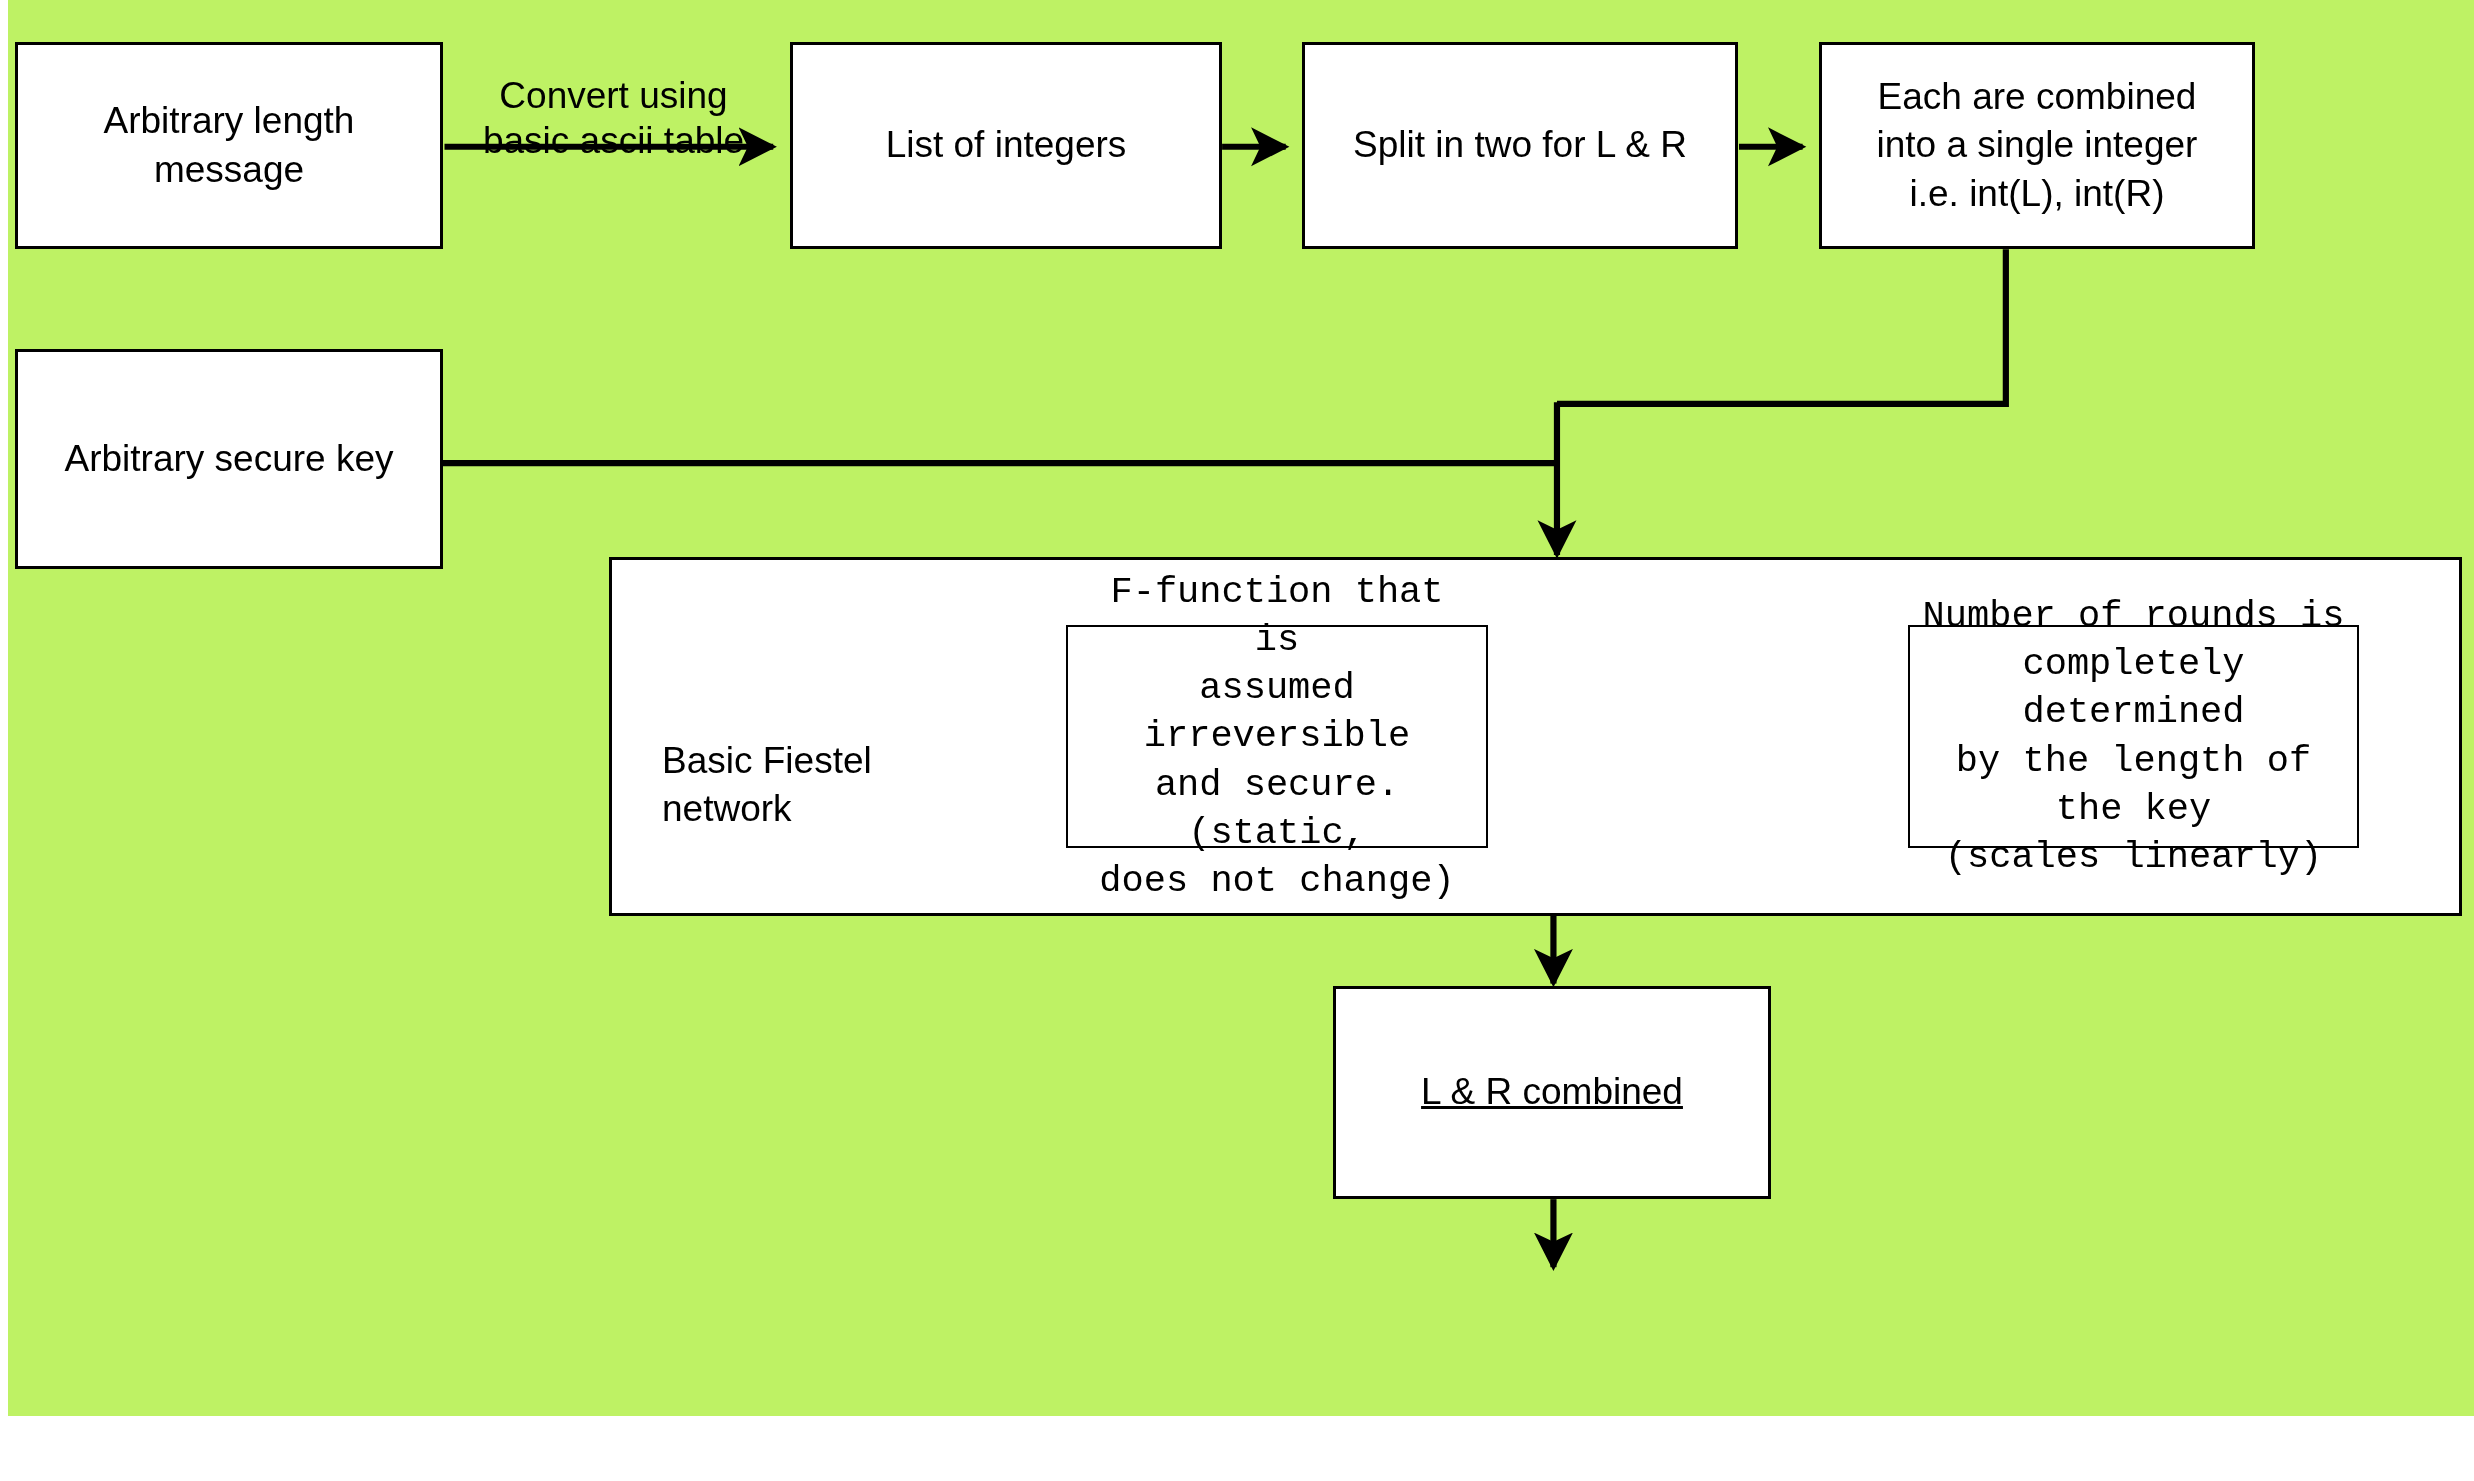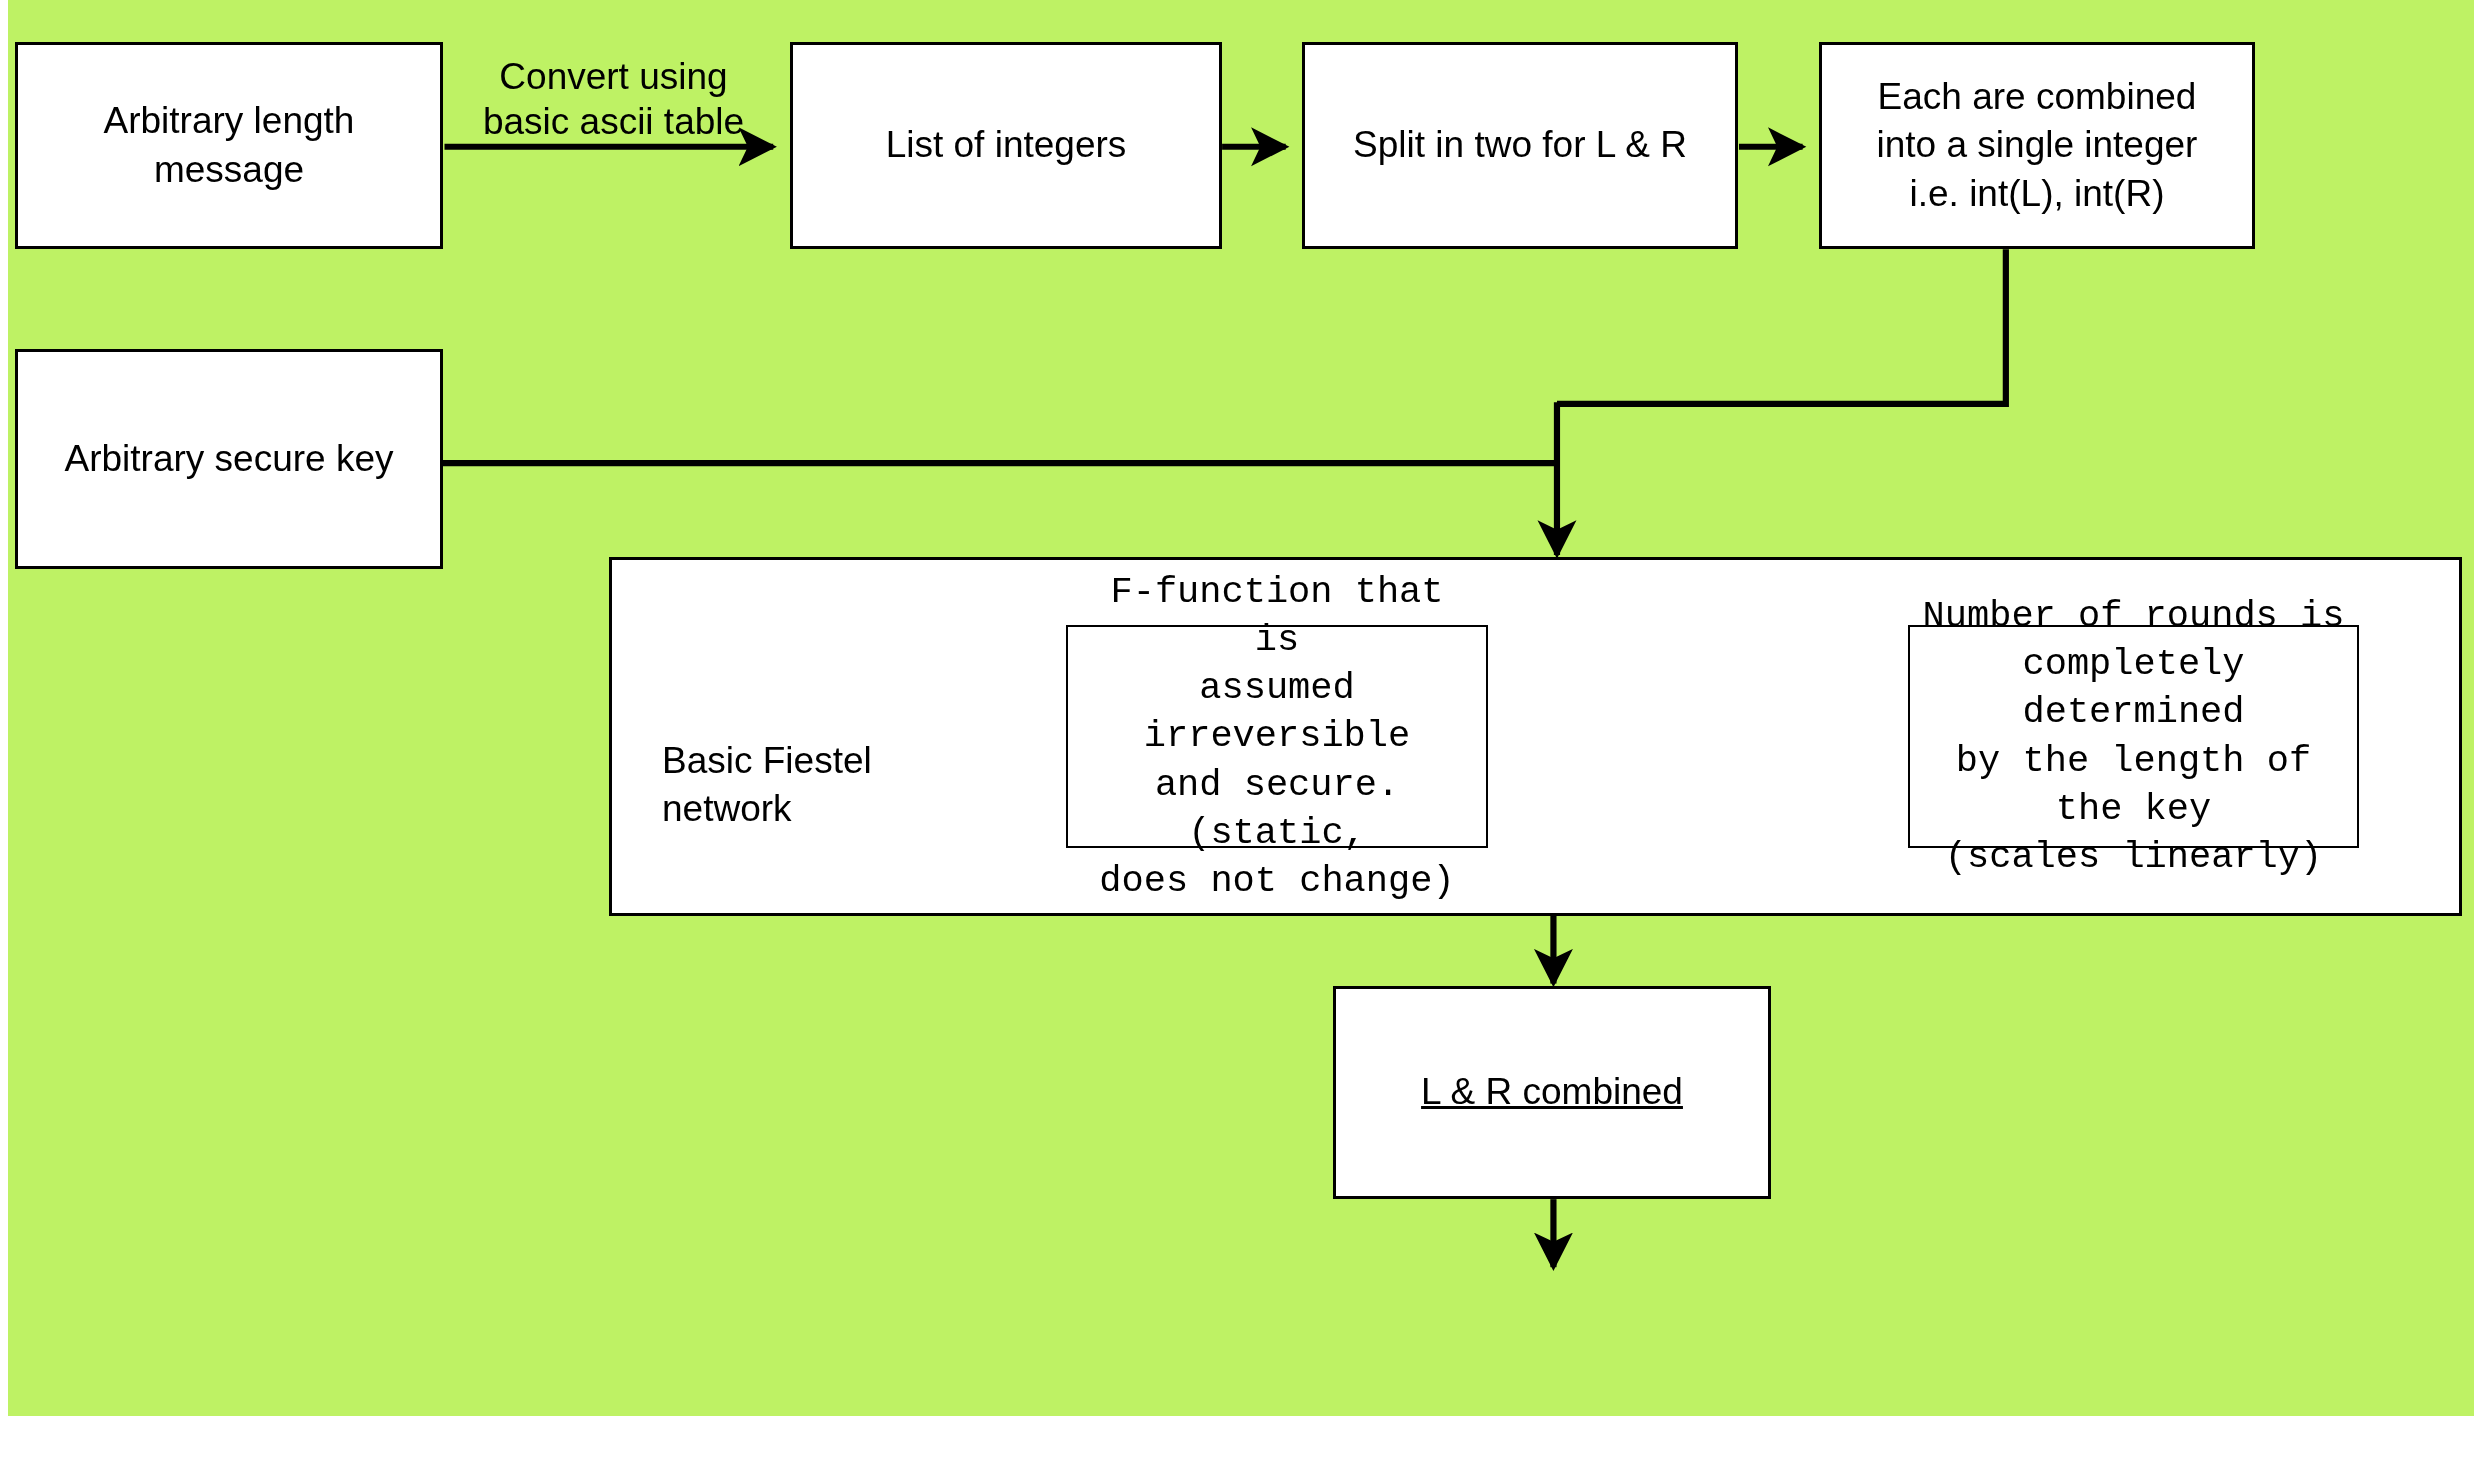--- a/index.html
+++ b/index.html
@@ -97,21 +97,21 @@
     <line x1="1749" y1="1036" x2="1749" y2="1113" stroke="#000000" stroke-width="7" marker-end="url(#arrowhead)"></line>
 
     <line x1="1749" y1="1357" x2="1749" y2="1434" stroke="#000000" stroke-width="7" marker-end="url(#arrowhead)"></line>
   </svg>
 
   <div class="node" style="left:7px; top:42px; width:428px; height:207px;">
     <span>Arbitrary length
 message</span>
   </div>
 
-  <div class="edge-label" style="left:442px; top:9px; width:327px;">
+  <div class="edge-label" style="left:442px; top:28px; width:327px;">
     <span>Convert using
 basic ascii table</span>
   </div>
 
   <div class="node" style="left:782px; top:42px; width:432px; height:207px;">
     <span>List of integers</span>
   </div>
 
   <div class="node" style="left:1294px; top:42px; width:436px; height:207px;">
     <span>Split in two for L &amp; R</span>

